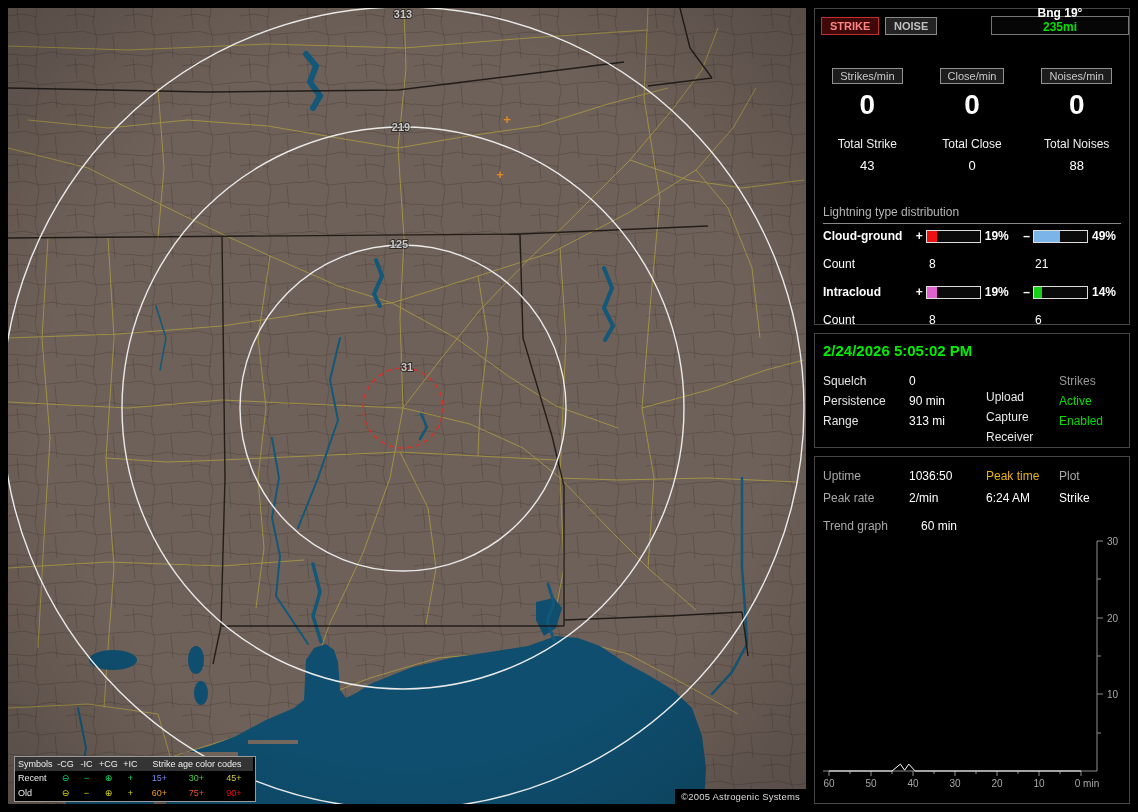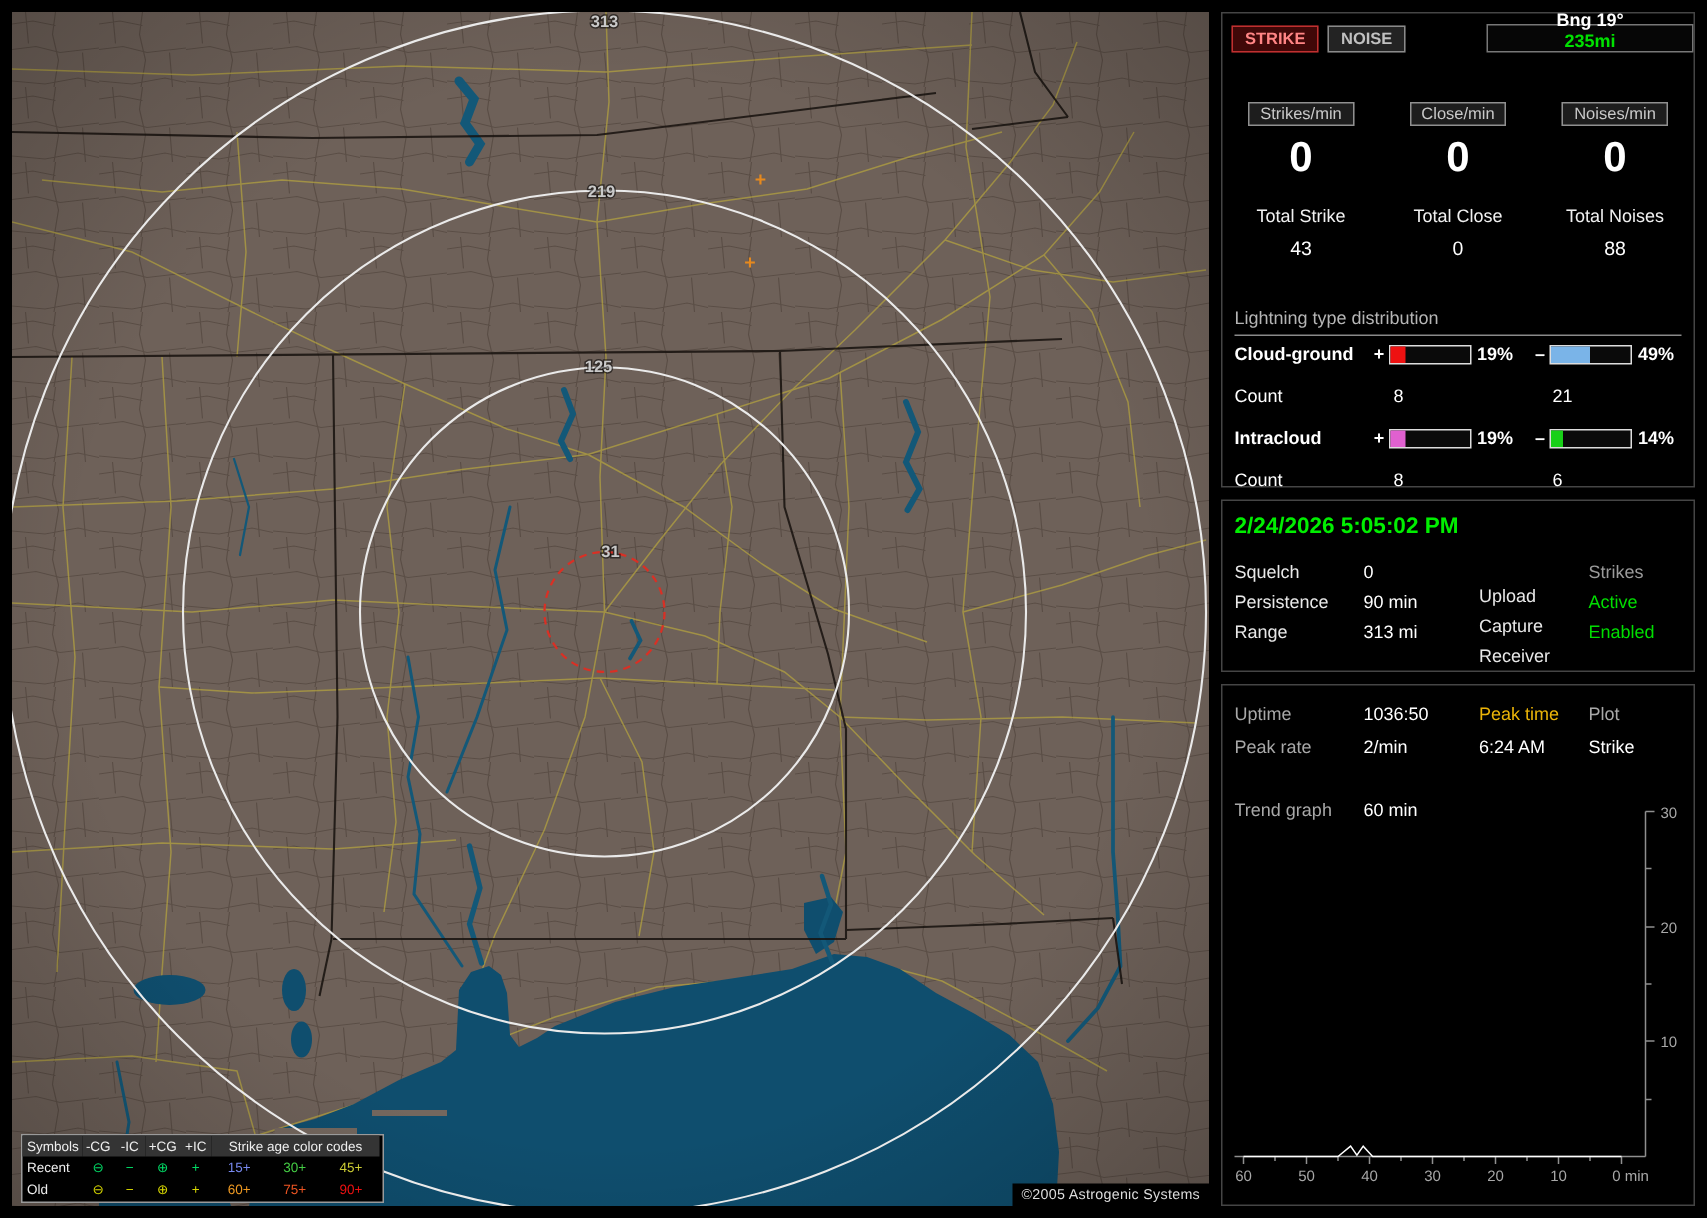--- a/index.html
+++ b/index.html
@@ -317,21 +317,21 @@
       <span class="v1">1036:50</span>
       <span class="l2">Peak time</span>
       <span class="v2g">Plot</span>
     </div>
     <div class="irow">
       <span class="l1">Peak rate</span>
       <span class="v1">2/min</span>
       <span class="l2w">6:24 AM</span>
       <span class="v2">Strike</span>
     </div>
-    <div class="irow" style="margin-top:20px;">
+    <div class="irow" style="margin-top:6px;gap:12px;">
       <span class="l1">Trend graph</span>
       <span class="v1">60 min</span>
     </div>
 
     <svg id="trend-chart" width="310" height="268" viewBox="0 0 310 268">
       <g stroke="#8f8f8f" stroke-width="1">
         <line x1="6" y1="238" x2="280" y2="238"></line>
         <line x1="280" y1="238" x2="280" y2="8"></line>
 
         <line x1="12" y1="238" x2="12" y2="243"></line>

